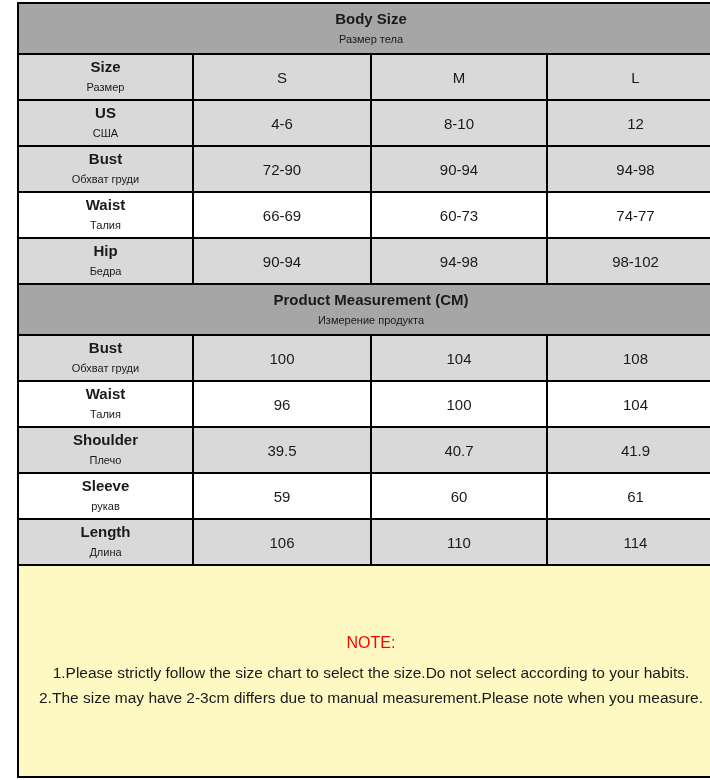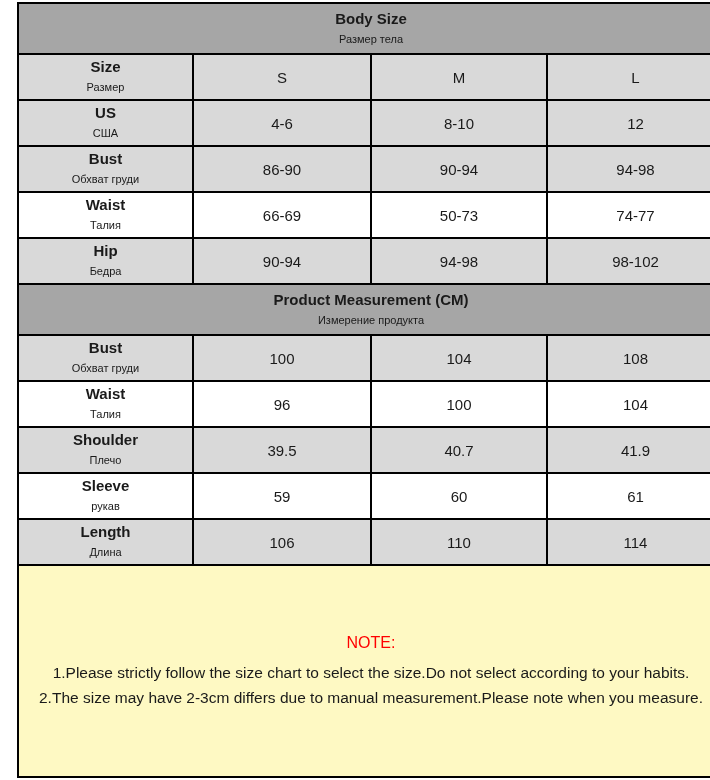--- a/index.html
+++ b/index.html
@@ -77,32 +77,32 @@
     <td class="value-cell">8-10</td>
     <td class="value-cell">12</td>
   </tr>
 
 
   <tr class="row-data shaded">
     <td>
       <div class="en-label">Bust</div>
       <div class="ru-label">Обхват груди</div>
     </td>
-    <td class="value-cell">86-90</td>
+    <td class="value-cell">72-90</td>
     <td class="value-cell">90-94</td>
     <td class="value-cell">94-98</td>
   </tr>
 
   <tr class="row-data plain">
     <td>
       <div class="en-label">Waist</div>
       <div class="ru-label">Талия</div>
     </td>
     <td class="value-cell">66-69</td>
-    <td class="value-cell">50-73</td>
+    <td class="value-cell">60-73</td>
     <td class="value-cell">74-77</td>
   </tr>
 
   <tr class="row-data shaded">
     <td>
       <div class="en-label">Hip</div>
       <div class="ru-label">Бедра</div>
     </td>
     <td class="value-cell">90-94</td>
     <td class="value-cell">94-98</td>

